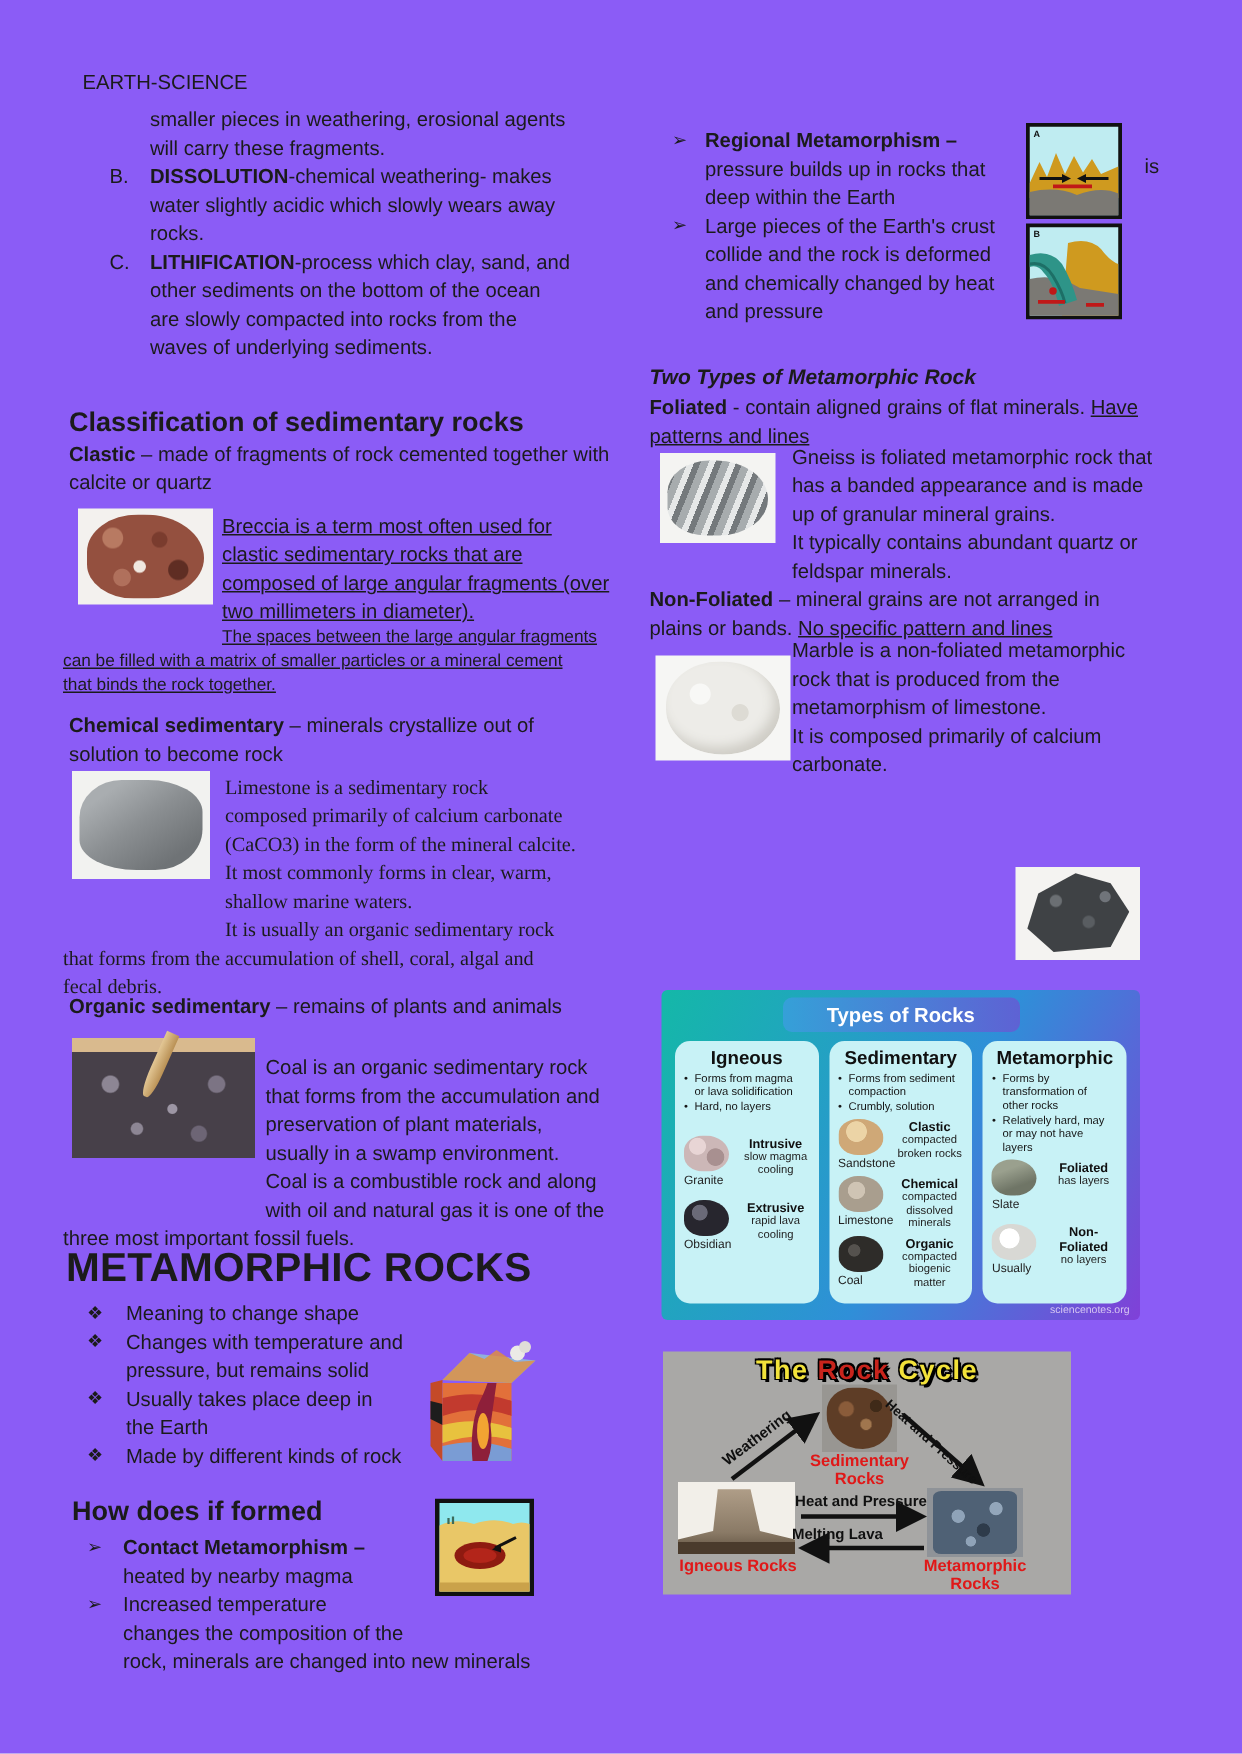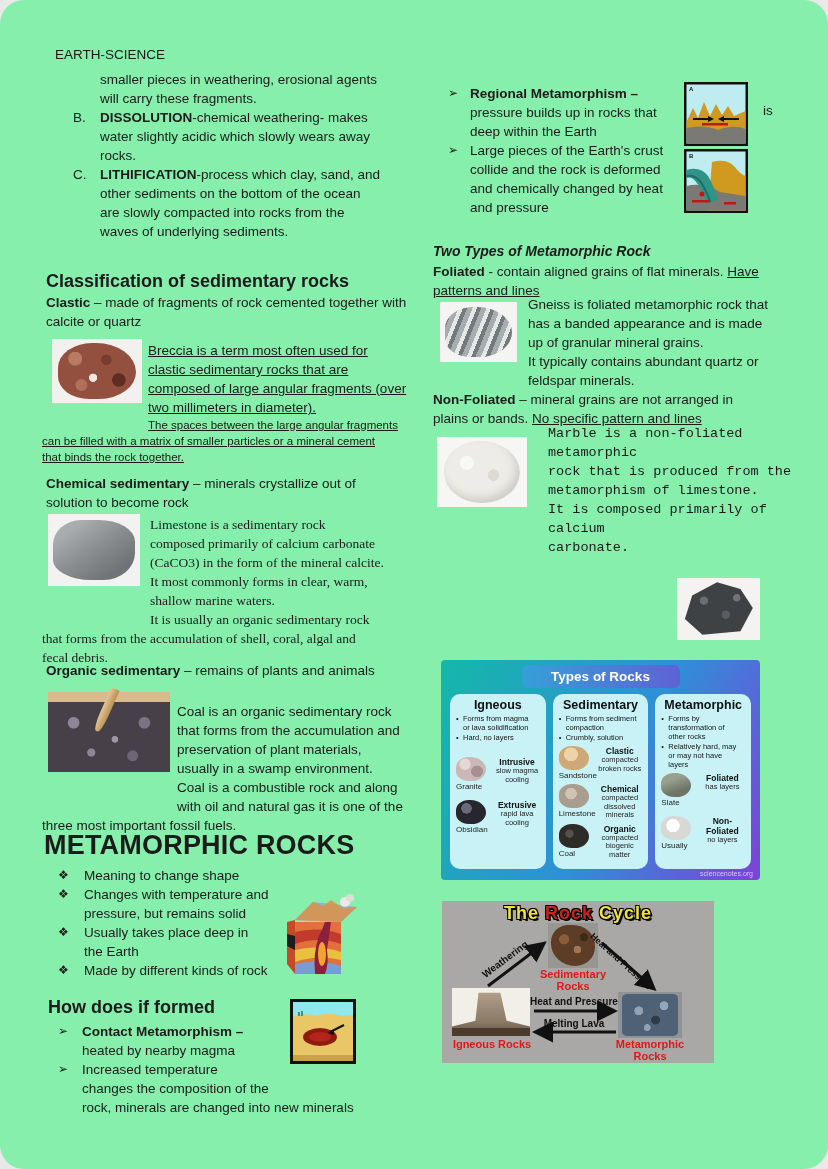--- a/index.html
+++ b/index.html
@@ -1,17 +1,17 @@
 <!DOCTYPE html>
 <html><head>
 <meta charset="utf-8">
 <style>
   html,body{margin:0;padding:0;background:#e9e9e9;}
-  #page{position:relative;width:828px;height:1169px;background:#86efac;
-        font-family:"Liberation Sans",sans-serif;color:#1b1b1b;overflow:hidden;margin:0 auto;border-radius:24px;}
+  #page{position:relative;width:828px;height:1169px;background:#8b5cf6;
+        font-family:"Liberation Sans",sans-serif;color:#1b1b1b;overflow:hidden;margin:0 auto;}
   .abs{position:absolute;}
   .body-text{font-size:13.5px;line-height:19px;}
   .small-text{font-size:11.5px;line-height:16px;}
   .pre{white-space:pre-line;}
   .b{font-weight:bold;}
   .u{text-decoration:underline;}
   .nowrap{white-space:nowrap;}
   .h-big{font-size:27px;font-weight:bold;letter-spacing:.2px;}
   .h-mid{font-size:18px;font-weight:bold;}
   .h-small{font-size:14px;font-weight:bold;}
@@ -310,21 +310,21 @@
 up of granular mineral grains.
 It typically contains abundant quartz or
 feldspar minerals.</p>
 
   <div class="abs body-text nowrap" style="left:433px;top:390px;"><span class="b">Non-Foliated</span><span> – mineral grains are not arranged in</span></div>
   <div class="abs body-text nowrap" style="left:433px;top:409px;"><span>plains or bands. </span><span class="u">No specific pattern and lines</span></div>
 
   <div class="photo ph-marble" style="left:437px;top:437px;width:90px;height:70px;">
       <div class="blob"></div>
     </div>
-  <p class="abs body-text pre" style="left:548px;top:424px;width:280px;font-family:Liberation Mono, monospace;">Marble is a non-foliated metamorphic
+  <p class="abs body-text pre" style="left:528px;top:424px;width:280px;">Marble is a non-foliated metamorphic
 rock that is produced from the
 metamorphism of limestone.
 It is composed primarily of calcium
 carbonate.</p>
 
   <div class="photo ph-hornfels" style="left:677px;top:578px;width:83px;height:62px;">
       <div class="blob"></div>
     </div>
 
   <div class="abs" id="infographic">
@@ -468,21 +468,21 @@
       </defs>
       <line x1="46" y1="85" x2="100" y2="44" stroke="#111" stroke-width="3" marker-end="url(#ah)"></line>
       <line x1="160" y1="42" x2="210" y2="86" stroke="#111" stroke-width="3" marker-end="url(#ah)"></line>
       <line x1="92" y1="110" x2="170" y2="110" stroke="#111" stroke-width="3" marker-end="url(#ah)"></line>
       <line x1="174" y1="131" x2="96" y2="131" stroke="#111" stroke-width="3" marker-end="url(#ah)"></line>
     </svg>
 
     <div class="rc-arrow-label" style="left:38px;top:70px;font-size:10px;transform:rotate(-37deg);transform-origin:left top;">Weathering</div>
     <div class="rc-arrow-label" style="left:153px;top:30px;font-size:9px;transform:rotate(42deg);transform-origin:left top;">Heat and Pressure</div>
     <div class="rc-arrow-label" style="left:86px;top:95px;width:92px;text-align:center;font-size:10px;">Heat and Pressure</div>
-    <div class="rc-arrow-label" style="left:86px;top:117px;width:92px;text-align:center;font-size:10px;">Melting Lava</div>
+    <div class="rc-arrow-label" style="left:86px;top:117px;width:92px;text-align:left;font-size:10px;">Melting Lava</div>
 
     <div class="rc-label" style="left:98px;top:68px;width:66px;">Sedimentary
 Rocks</div>
     <div class="rc-label" style="left:2px;top:138px;width:96px;">Igneous Rocks</div>
     <div class="rc-label" style="left:166px;top:138px;width:84px;">Metamorphic
 Rocks</div>
   </div>
 
 </div>
 

